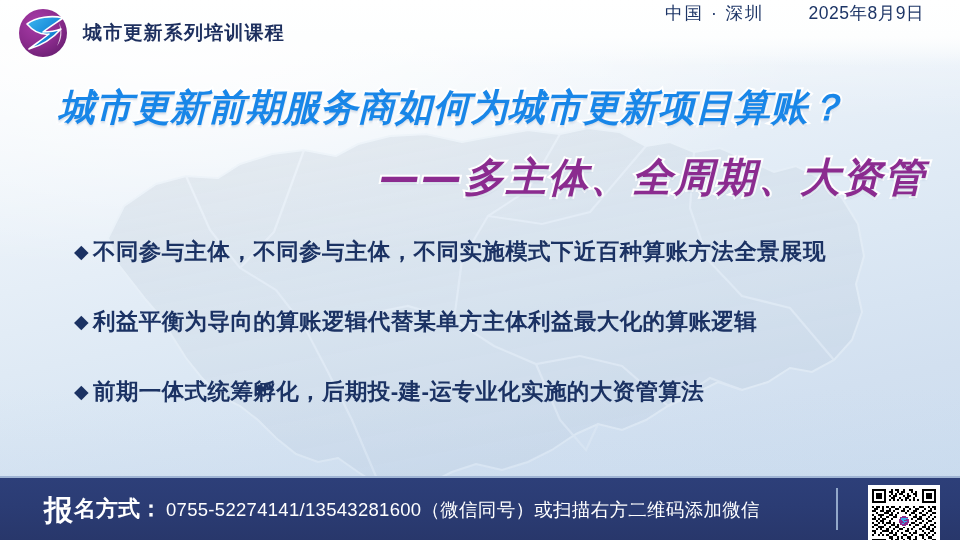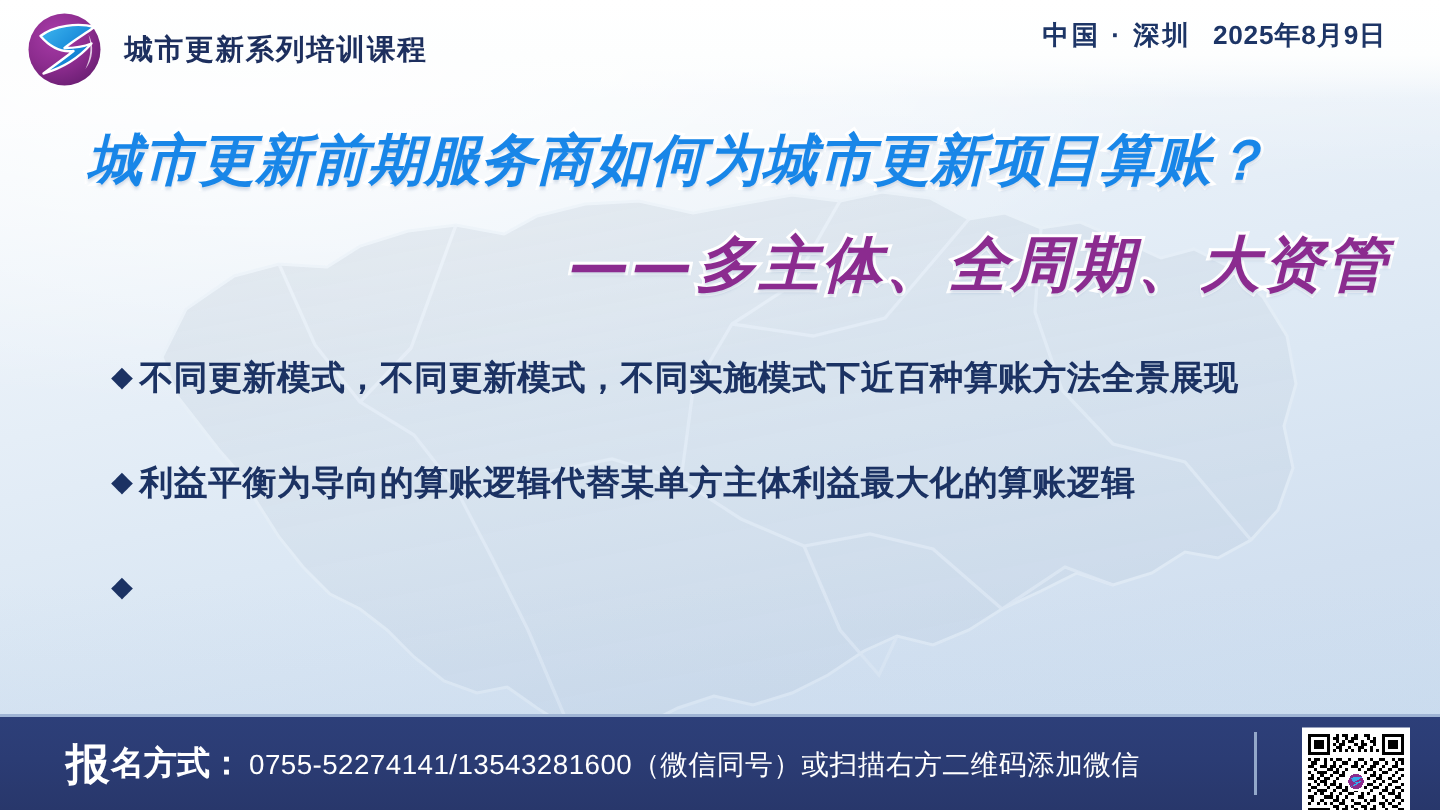--- a/index.html
+++ b/index.html
@@ -33,22 +33,22 @@
     position:absolute;left:0;top:0;width:960px;height:66px;
     background:linear-gradient(to bottom,#ffffff 0%,#fdfefe 55%,rgba(250,253,255,0) 100%);
   }
   .brand{position:absolute;left:16px;top:5px;display:flex;align-items:center;gap:11px;}
   .logo{width:56px;height:56px;display:block;}
   .brand-name{
     font-size:19px;font-weight:bold;color:#1d2f5e;letter-spacing:1.2px;
     white-space:nowrap;
   }
   .header-right{
-    position:absolute;right:36px;top:11px;display:flex;align-items:baseline;gap:14px;
-    color:#1d3566;font-size:17.5px;font-weight:bold;letter-spacing:1px;white-space:nowrap;
+    position:absolute;right:36px;top:1px;display:flex;align-items:baseline;gap:44px;
+    color:#1d3566;font-size:17.5px;font-weight:normal;letter-spacing:1px;white-space:nowrap;
   }
   .header-loc{letter-spacing:2px;}
   .header-date{letter-spacing:.5px;}
 
   
   .title-block{position:absolute;left:0;top:84px;width:960px;}
   .title-line{
     white-space:nowrap;font-weight:bold;font-style:italic;
     font-family:"DejaVu Sans","Liberation Sans",sans-serif;
   }
@@ -174,28 +174,29 @@
   </div>
 
   <div class="title-block">
     <div class="title-line title-1">城市更新前期服务商如何为城市更新项目算账？</div>
     <div class="title-line title-2">——多主体、全周期、大资管</div>
   </div>
 
   <div class="bullets">
     <div class="bullet">
       <span class="dia">◆</span>
-      <span class="btxt">不同更新模式，不同更新模式，不同实施模式下近百种算账方法全景展现</span>
+      <span class="btxt">不同参与主体，不同参与主体，不同实施模式下近百种算账方法全景展现</span>
     </div>
     <div class="bullet">
       <span class="dia">◆</span>
       <span class="btxt">利益平衡为导向的算账逻辑代替某单方主体利益最大化的算账逻辑</span>
     </div>
     <div class="bullet">
       <span class="dia">◆</span>
+      <span class="btxt">前期一体式统筹孵化，后期投-建-运专业化实施的大资管算法</span>
     </div>
   </div>
 
   <div class="footer">
     <div class="footer-inner">
       <span class="f-big">报</span>
       <span class="f-mid">名方式：</span>
       <span class="f-body">0755-52274141/13543281600（微信同号）或扫描右方二维码添加微信</span>
     </div>
     <div class="f-divider"></div>

